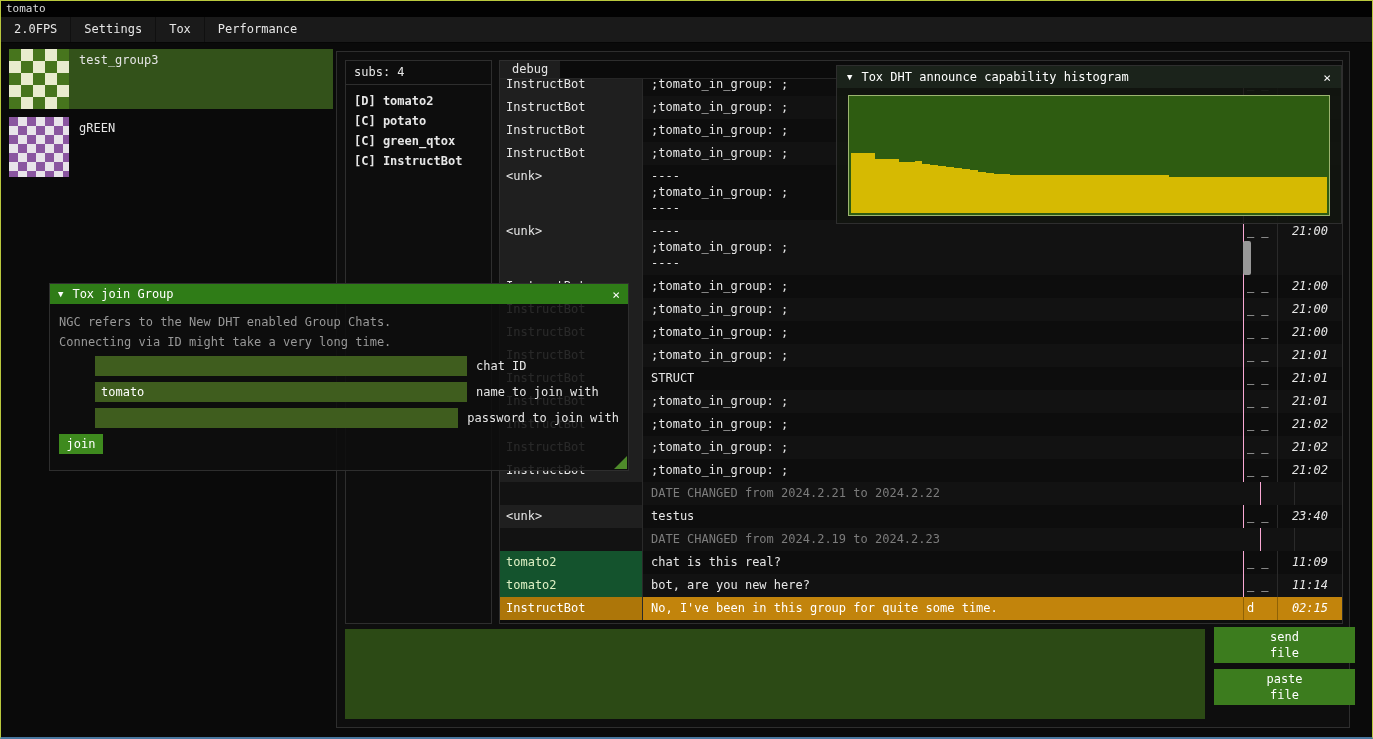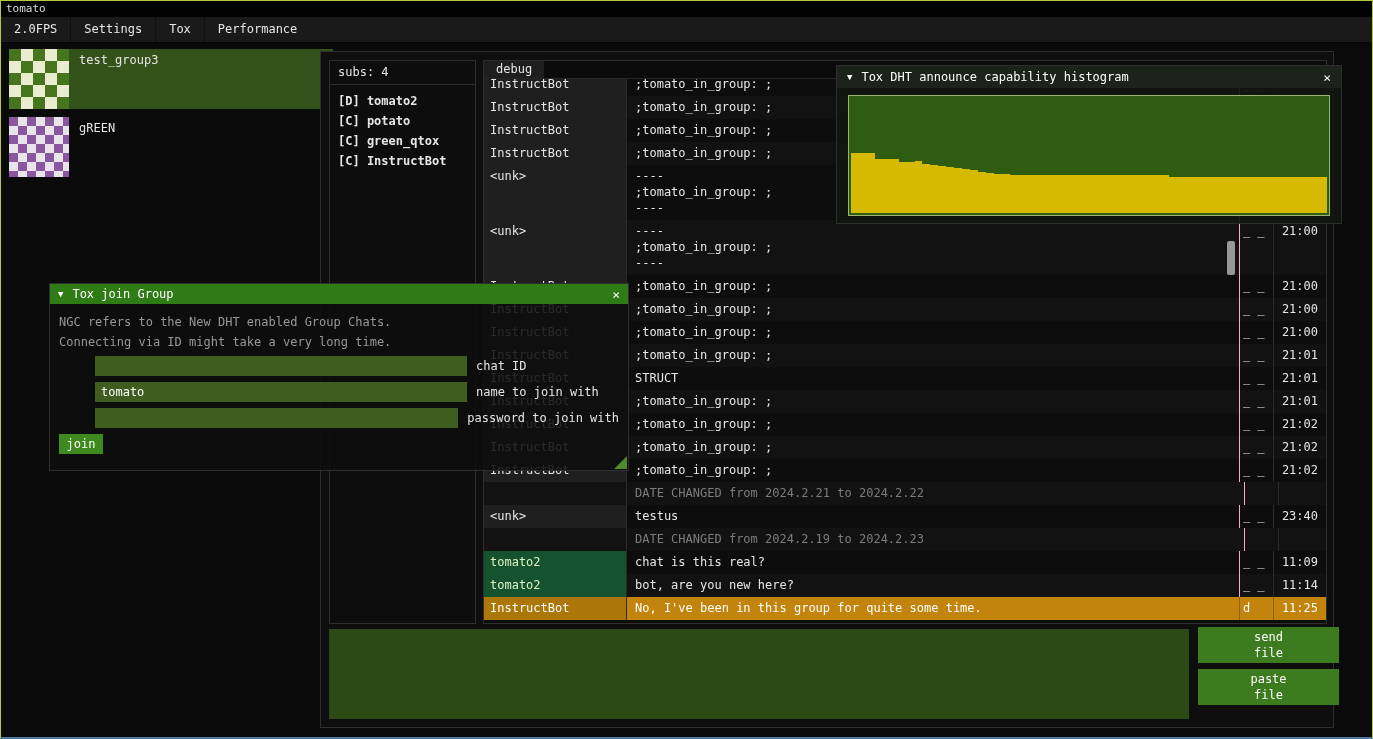--- a/index.html
+++ b/index.html
@@ -16,21 +16,21 @@
     display:flex;align-items:stretch;border-bottom:1px solid #060606;}
   .menu-item{padding:4px 13px;line-height:16px;white-space:nowrap;}
   .menu-item + .menu-item{border-left:1px solid #101010;}
   
   .groups-sidebar{position:absolute;left:8px;top:48px;width:324px;}
   .group-row{display:flex;height:60px;margin-bottom:8px;}
   .group-row.selected{background:#33521a;}
   .g-avatar{width:60px;height:60px;flex:none;}
   .g-name{padding:4px 10px;white-space:nowrap;}
   
-  .main-window{position:absolute;left:319px;top:50px;width:1012px;height:675px;
+  .main-window{position:absolute;left:335px;top:50px;width:1012px;height:675px;
     border:1px solid #2e2e2e;background:#0e0e0e;box-sizing:content-box;}
   .subs-panel{position:absolute;left:8px;top:8px;width:147px;height:564px;
     border:1px solid #2e2e2e;background:#0d0d0d;box-sizing:border-box;}
   .subs-header{padding:4px 8px 5px;border-bottom:1px solid #2e2e2e;}
   .subs-list{padding:6px 8px;font-weight:bold;}
   .subs-item{line-height:20px;white-space:nowrap;}
   .chat-panel{position:absolute;left:162px;top:8px;width:844px;height:564px;
     border:1px solid #2e2e2e;background:#0d0d0d;box-sizing:border-box;}
   .tabbar{height:17px;border-bottom:1px solid #262626;display:flex;background:#0b0b0b;}
   .tab{background:#1e1e1e;padding:0 12px;line-height:17px;}
@@ -39,22 +39,22 @@
   .mrow{display:flex;align-items:stretch;background:#0d0d0d;line-height:16px;}
   .mrow.alt{background:#121212;}
   .c-name{flex:0 0 143px;padding:3px 6px 4px;background:#1f1f1f;
     border-right:1px solid #2a2a2a;box-sizing:border-box;white-space:nowrap;overflow:hidden;}
   .c-name.empty{background:transparent;}
   .c-name.n-member{background:#14532d;color:#def0c4;}
   .c-msg{flex:1 1 auto;padding:3px 8px 4px;white-space:pre-line;min-width:0;}
   .c-msg.date{color:#7c7c7c;}
   .c-status{flex:0 0 34px;border-left:1px solid #f9a8d4;padding:3px 3px 4px;
     box-sizing:border-box;white-space:pre;overflow:hidden;}
-  .c-time{flex:0 0 48px;border-left:1px solid #2a2a2a;padding:3px 8px 4px;
-    box-sizing:border-box;white-space:nowrap;}
+  .c-time{flex:0 0 48px;border-left:1px solid #2a2a2a;padding:3px 14px 4px;
+    box-sizing:border-box;white-space:nowrap;font-style:italic;}
   .mrow.hl{background:#c2840c;color:#fff;}
   .mrow.hl .c-name{background:#ad7609;color:#fff;}
   .mrow.hl .c-status,.mrow.hl .c-time{border-left-color:#8f6206;}
   .scroll-thumb{position:absolute;left:743px;top:162px;width:8px;height:34px;
     background:#989898;border-radius:2px;}
   
   .composer{position:absolute;left:8px;top:577px;width:860px;height:90px;
     background:#2c4a15;border:none;outline:none;color:#fff;font:inherit;
     resize:none;box-sizing:border-box;padding:6px 8px;}
   .filebtn{position:absolute;left:877px;width:141px;height:36px;background:#3c7c1e;
@@ -256,21 +256,21 @@
             <div class="mrow alt">
               <div class="c-name n-member">tomato2</div>
               <div class="c-msg">bot, are you new here?</div>
               <div class="c-status">_ _</div>
               <div class="c-time">11:14</div>
             </div>
             <div class="mrow hl">
               <div class="c-name">InstructBot</div>
               <div class="c-msg">No, I've been in this group for quite some time.</div>
               <div class="c-status">d</div>
-              <div class="c-time">11:25</div>
+              <div class="c-time">02:15</div>
             </div>
           </div>
         <div class="scroll-thumb"></div>
       </div>
     </div>
 
     <textarea class="composer" value="" style=""></textarea>
 
     <button class="filebtn btn-send">
       <span>send</span>

